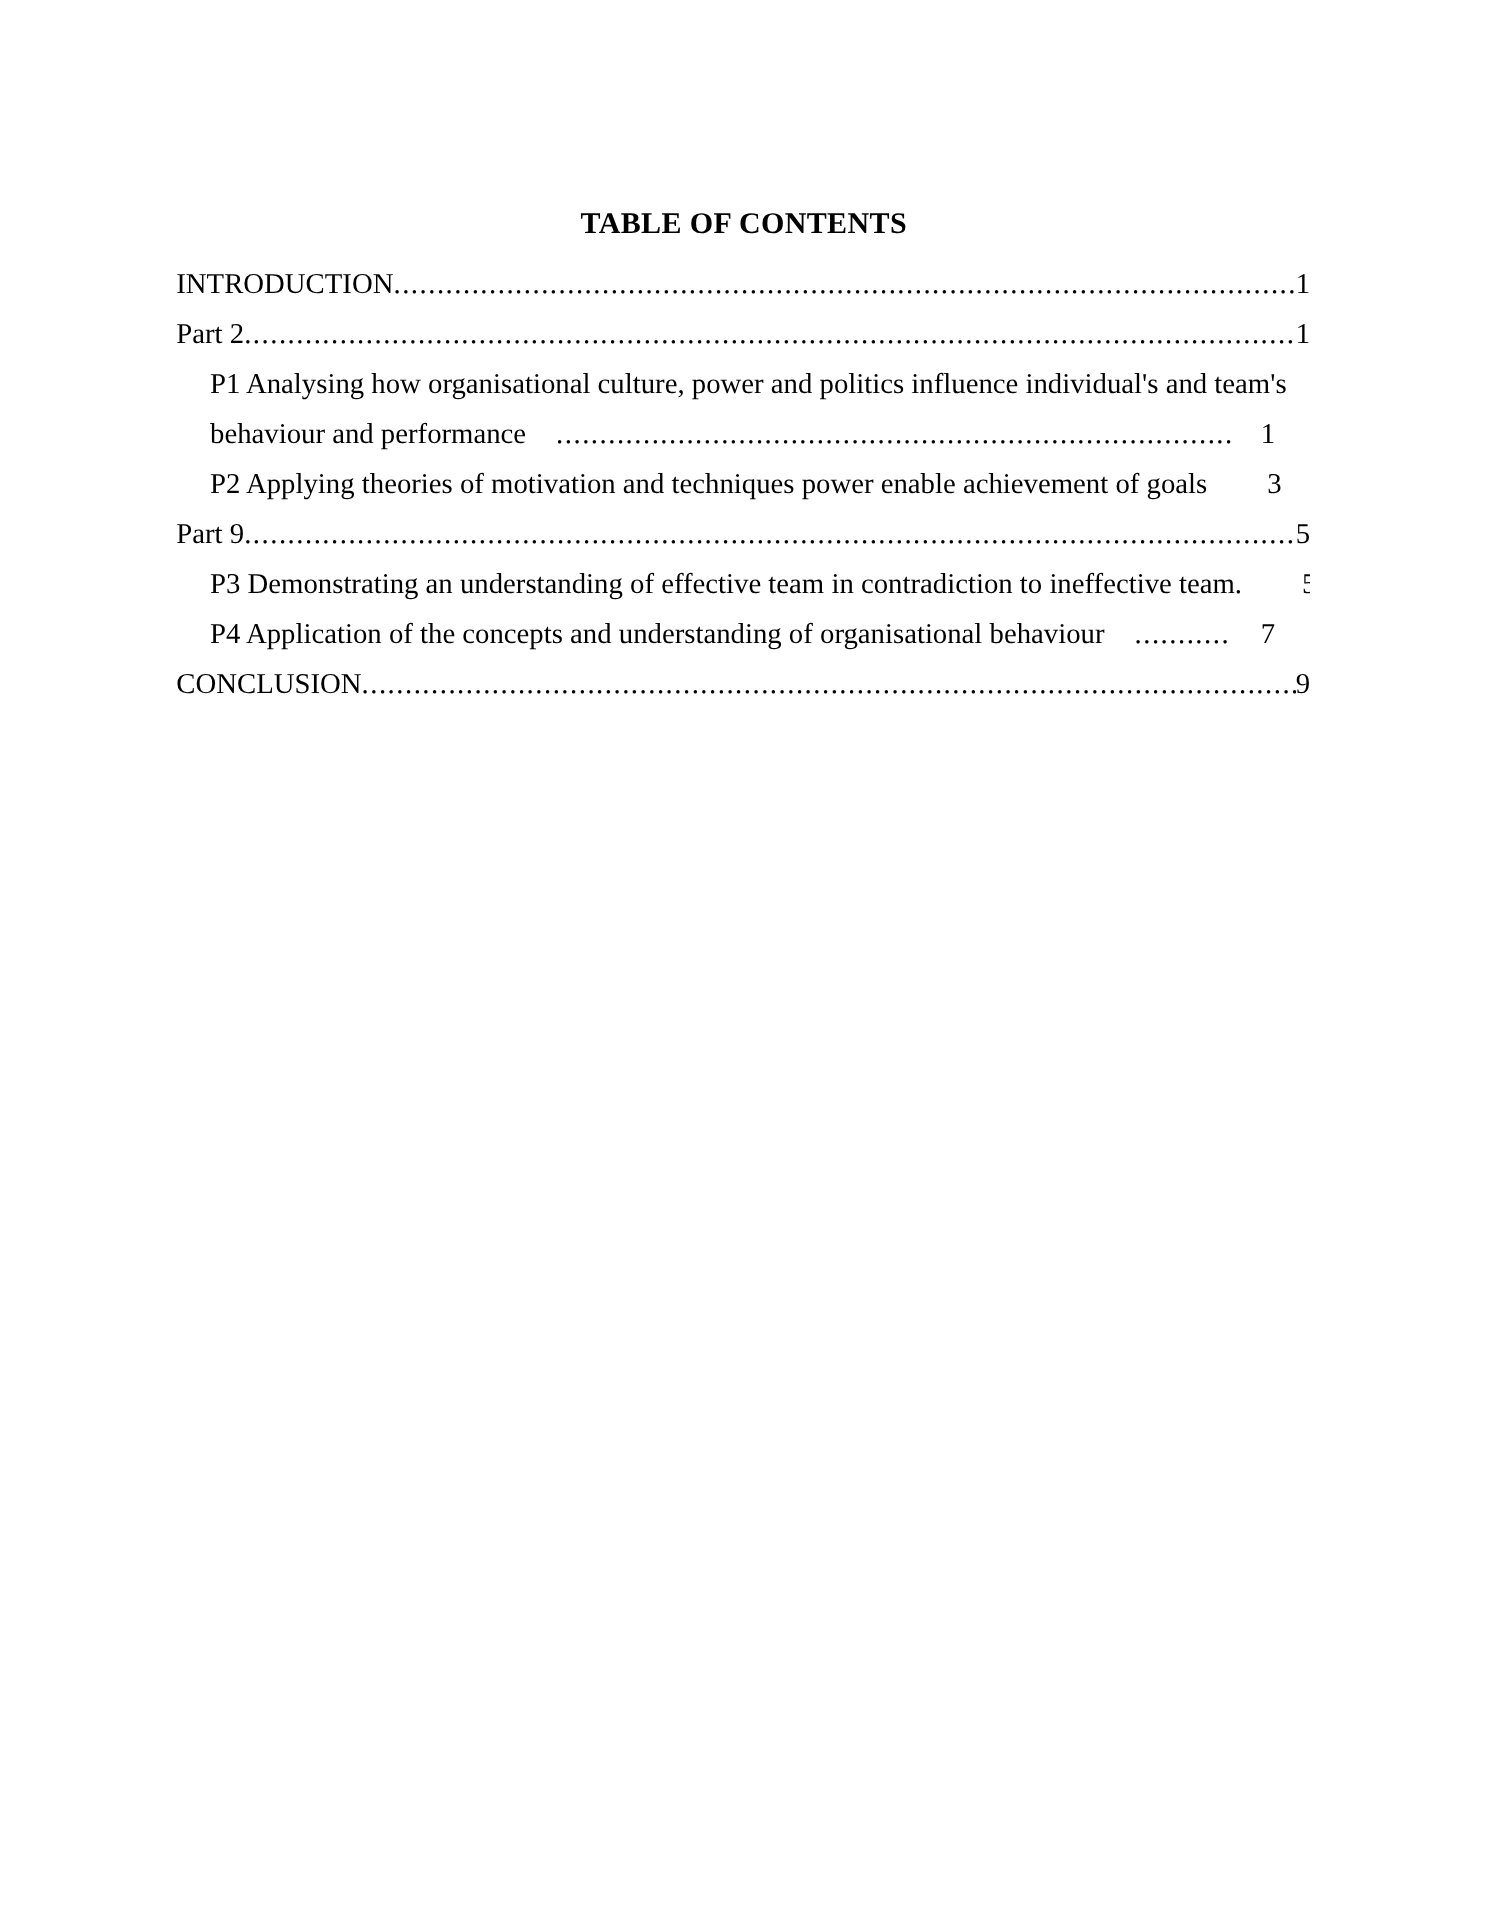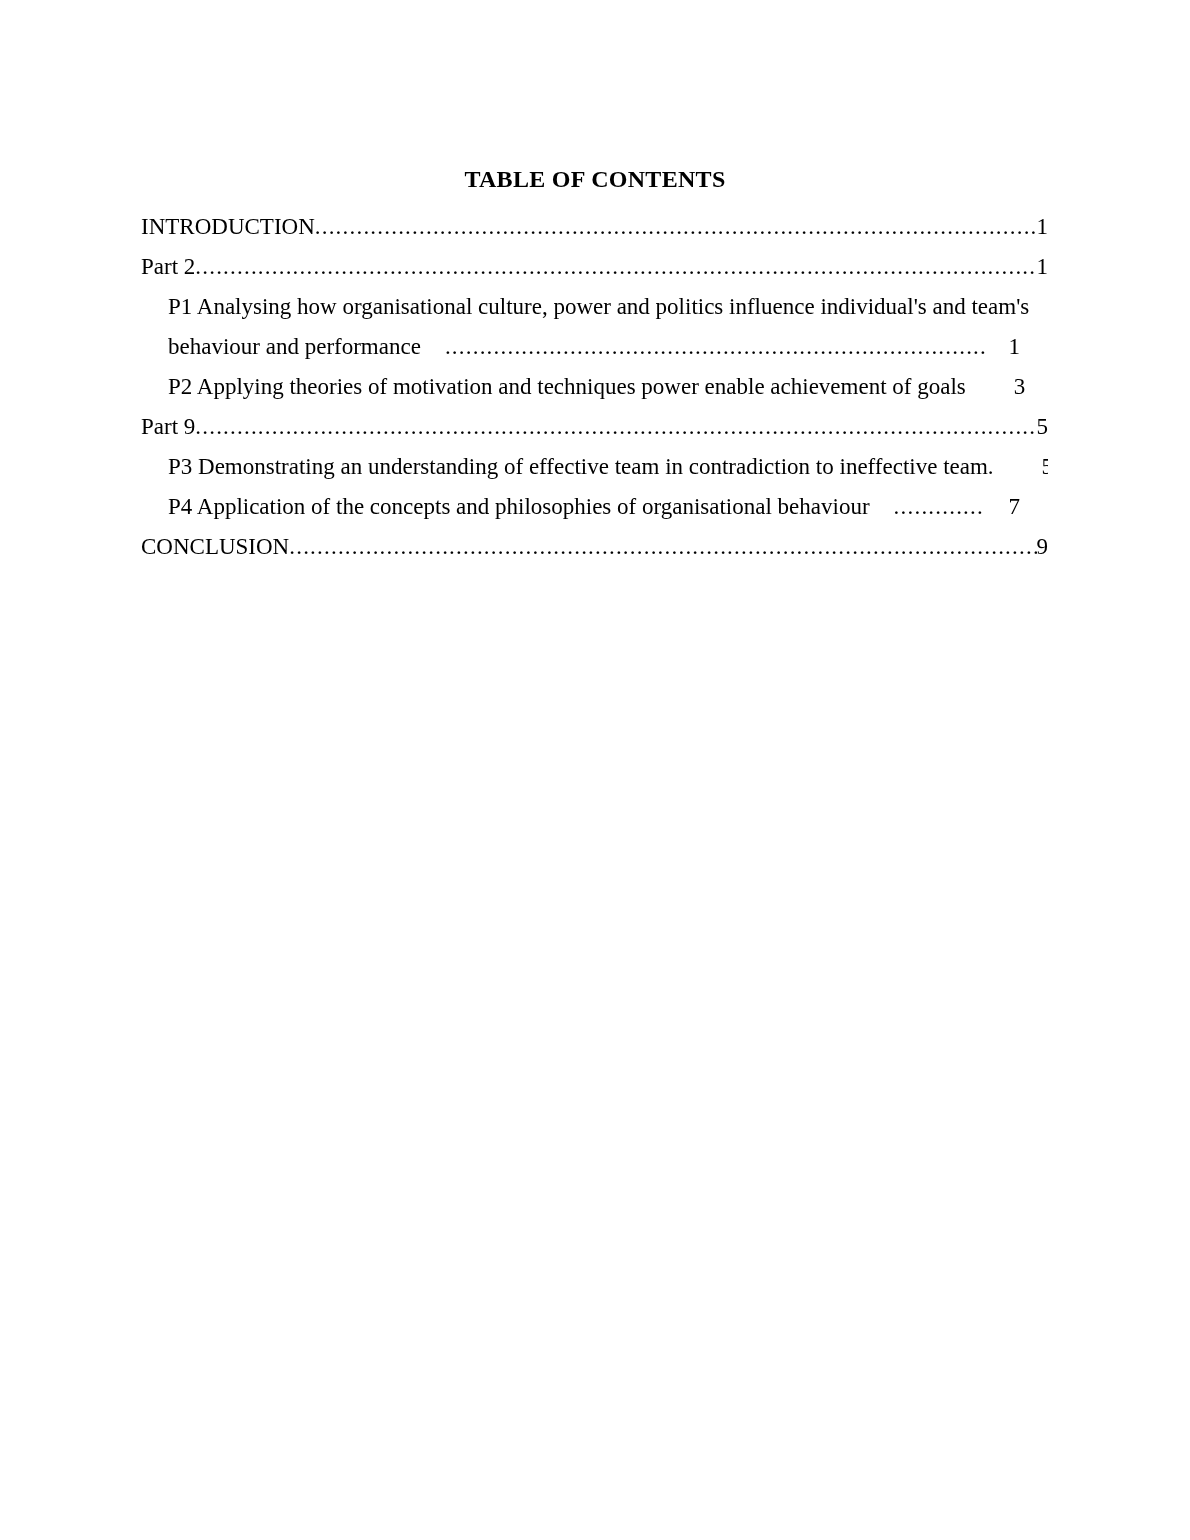--- a/index.html
+++ b/index.html
@@ -115,21 +115,21 @@
       <span class="pagenum">5</span>
     </div>
 
     <div class="toc-row level2 inset-right">
       <span class="toc-label">P3 Demonstrating an understanding of effective team in contradiction to ineffective team.</span>
       <span class="spacer"></span>
       <span class="pagenum">5</span>
     </div>
 
     <div class="toc-row level2 inset-right">
-      <span class="toc-label">P4 Application of the concepts and philosophies of organisational behaviour</span>
+      <span class="toc-label">P4 Application of the concepts and understanding of organisational behaviour</span>
       <span class="dots">........................................................................................................................................................................................................</span>
       <span class="pagenum">7</span>
     </div>
 
     <div class="toc-row">
       <span class="toc-label">CONCLUSION</span>
       <span class="dots">........................................................................................................................................................................................................</span>
       <span class="pagenum">9</span>
     </div>
 

